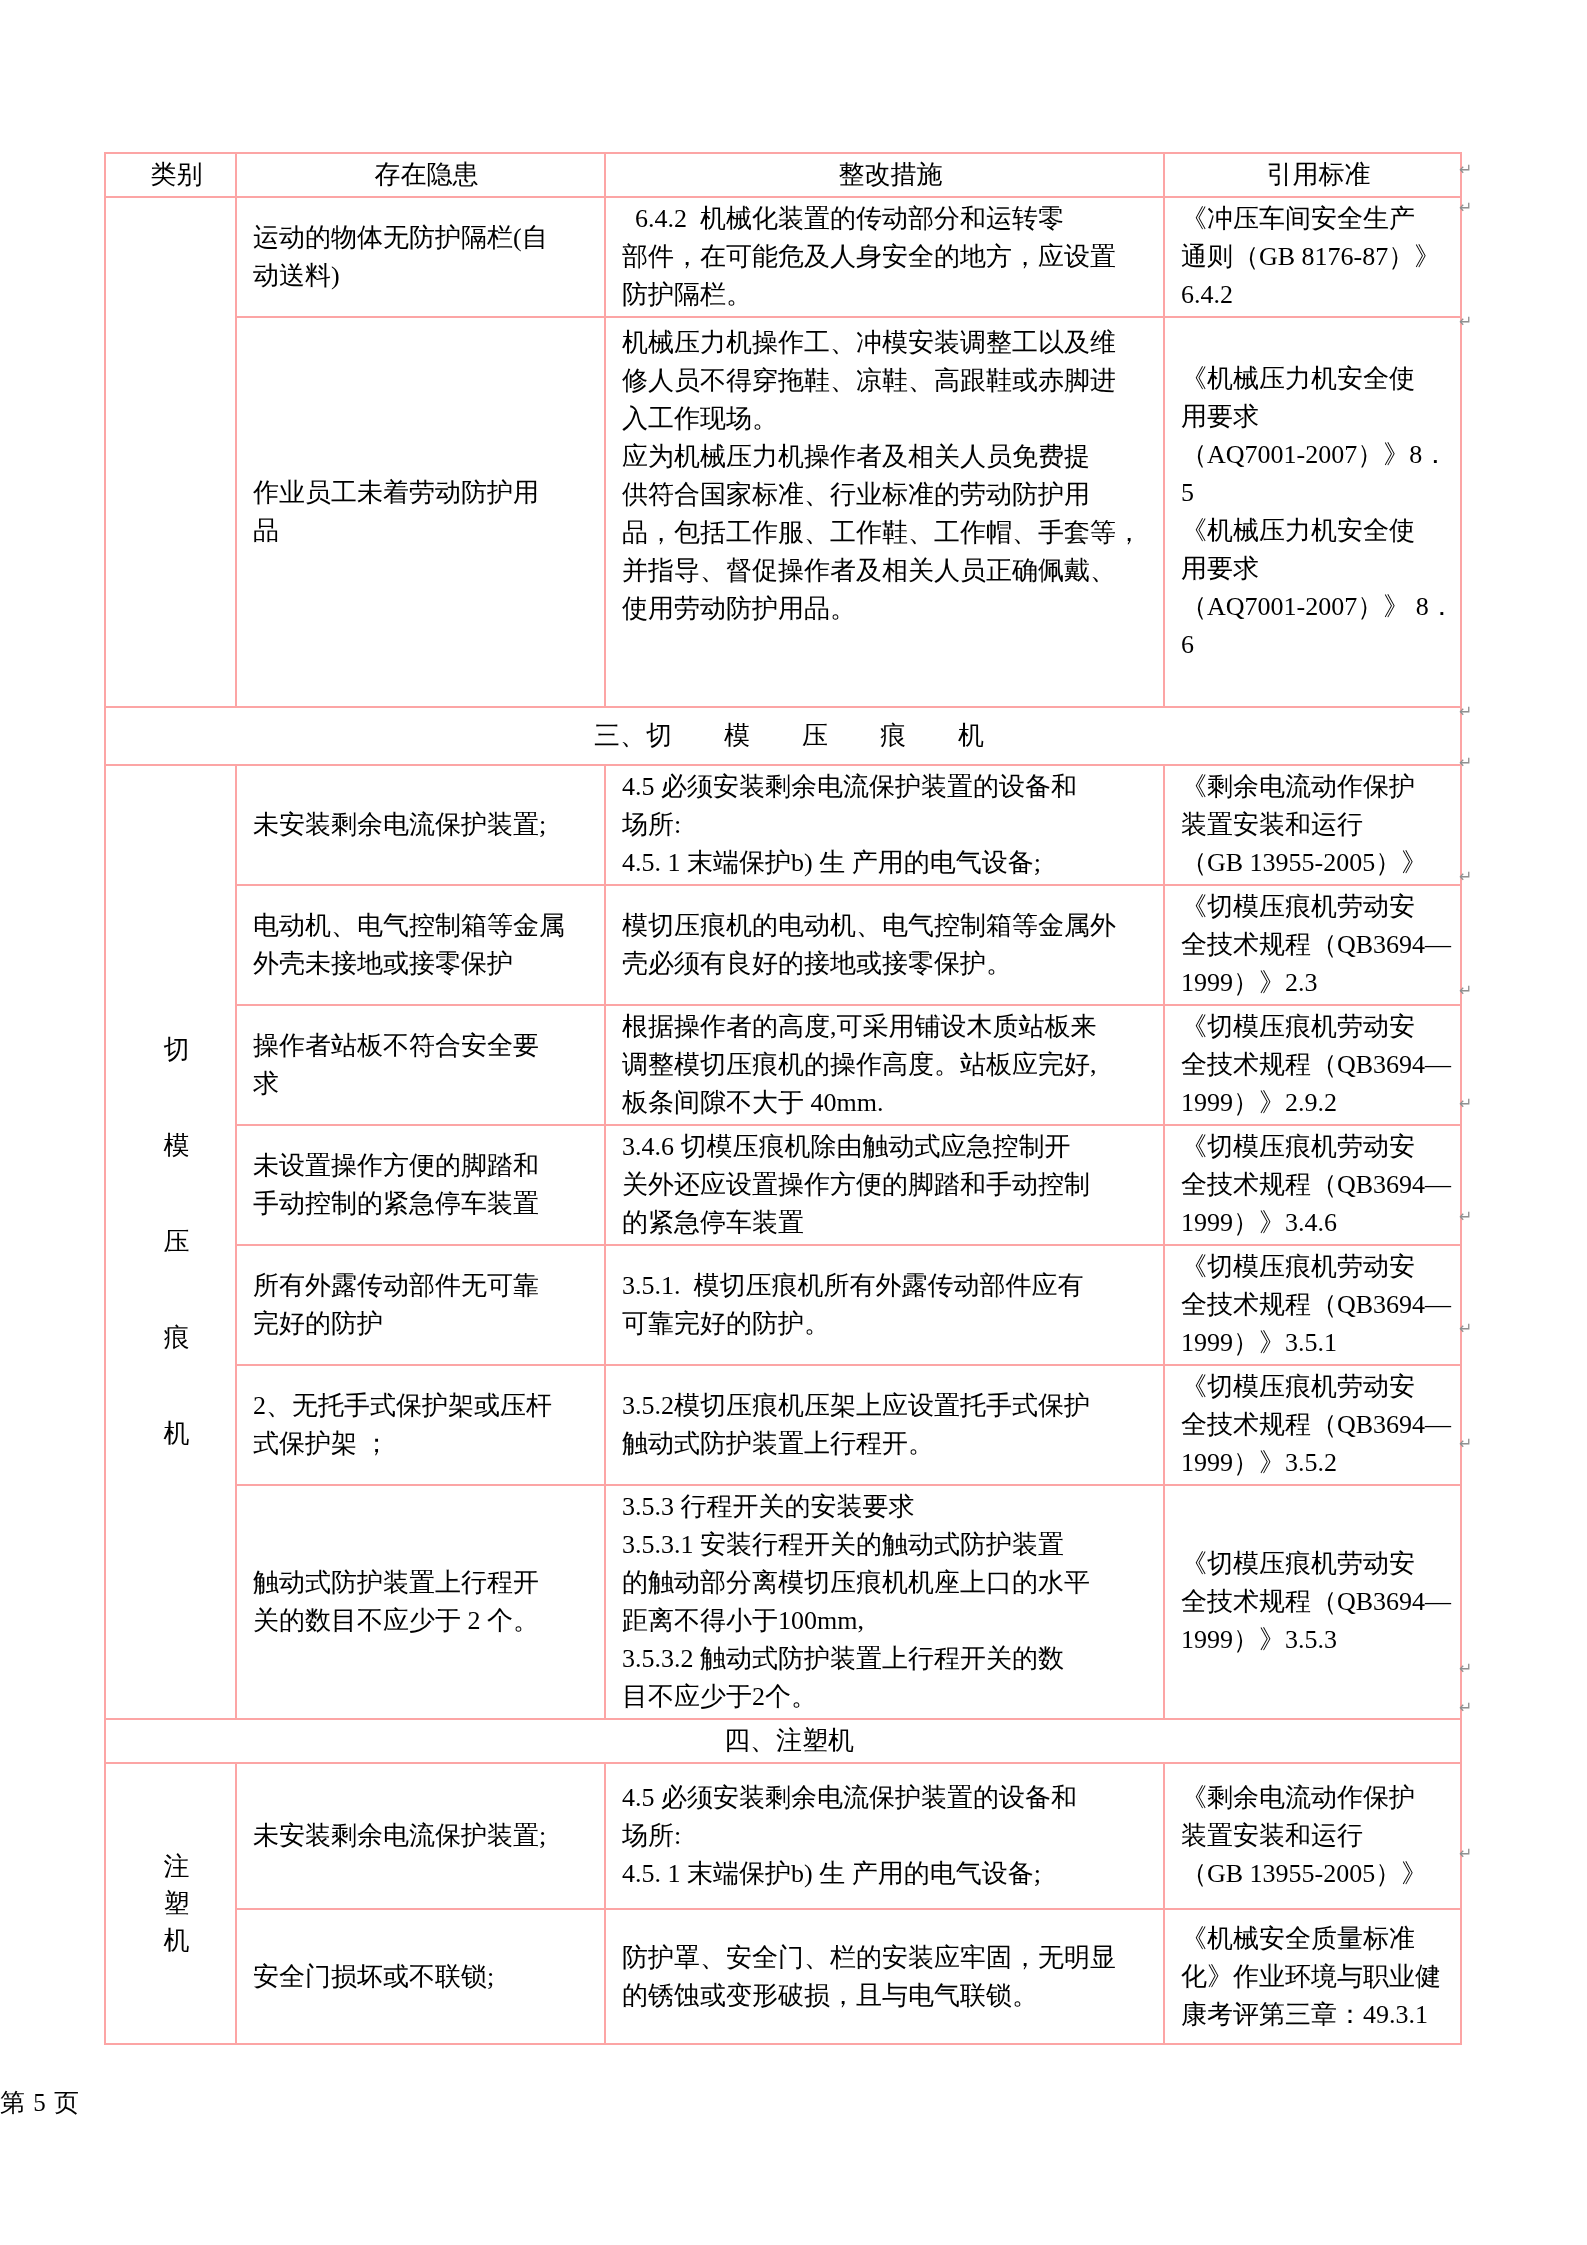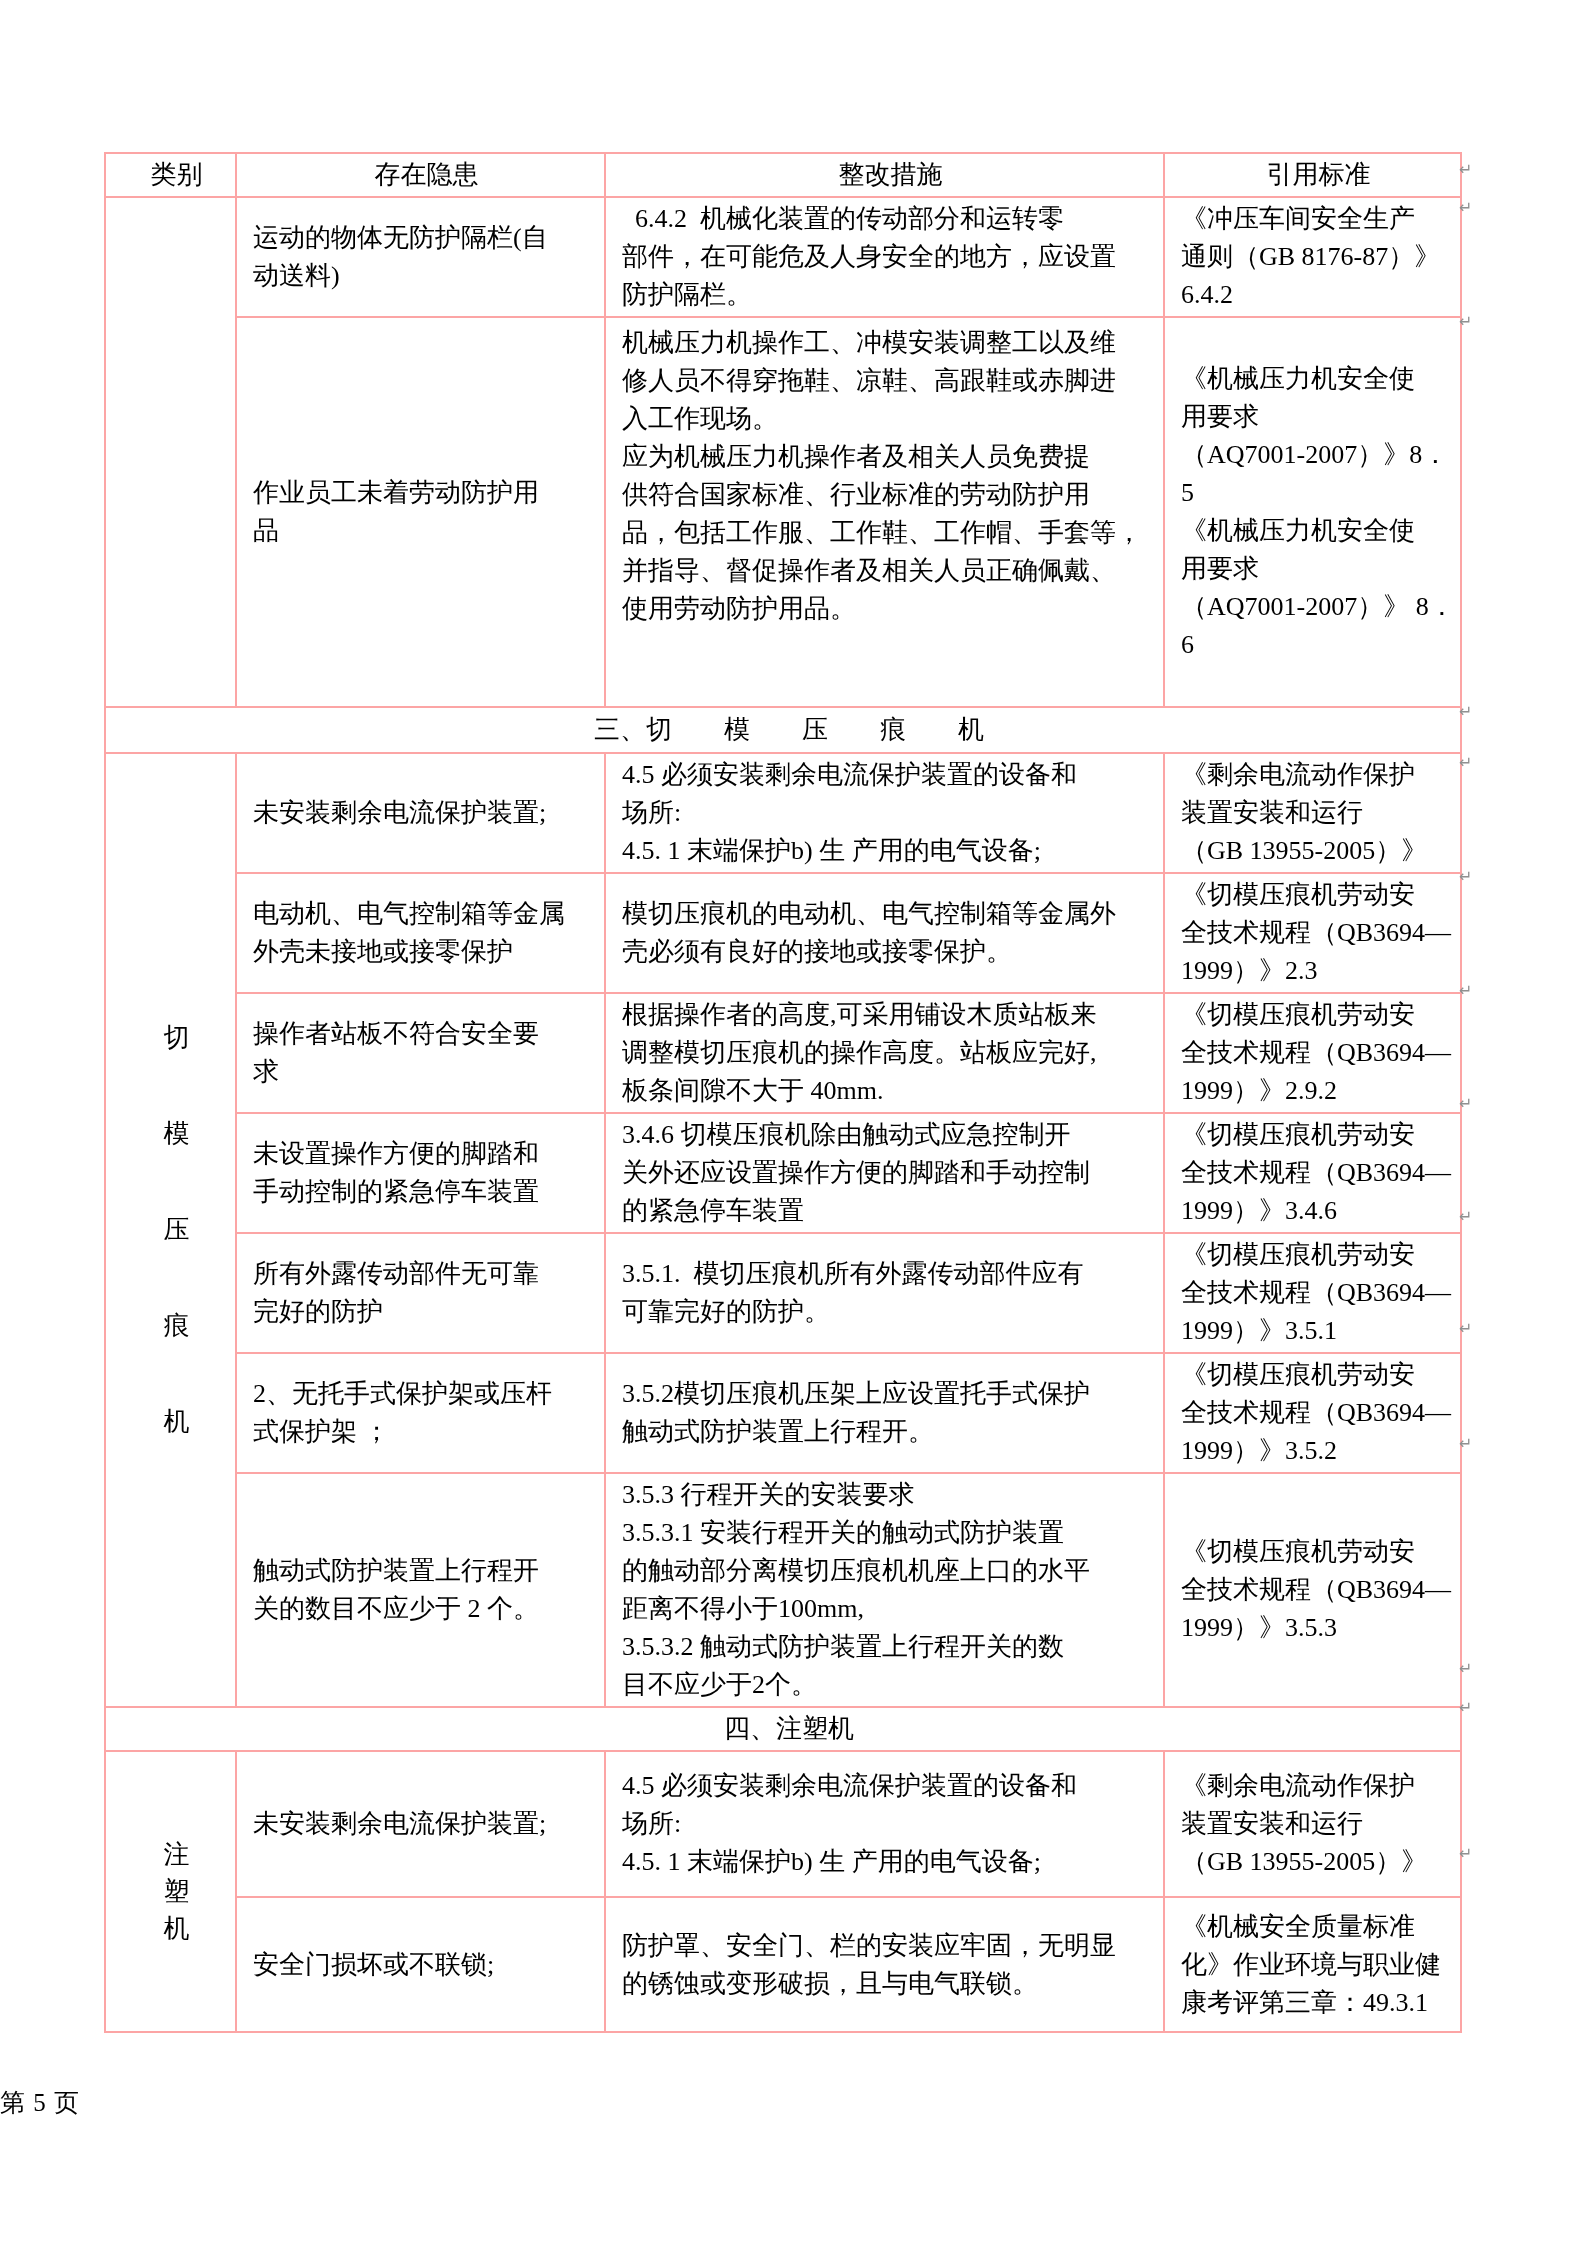--- a/index.html
+++ b/index.html
@@ -110,21 +110,21 @@
 并指导、督促操作者及相关人员正确佩戴、
 使用劳动防护用品。</td>
       <td class="standard">《机械压力机安全使
 用要求
 （AQ7001-2007）》8．5
 《机械压力机安全使
 用要求
 （AQ7001-2007）》 8．6</td>
     </tr>
 
-    <tr style="height:46px">
+    <tr style="height:58px">
       <td class="sec-title" colspan="4">三、切　　模　　压　　痕　　机</td>
     </tr>
 
     <tr style="height:114px">
       <td class="cat diecut" rowspan="7">切
 模
 压
 痕
 机</td>
       <td class="hazard">未安装剩余电流保护装置;</td>

